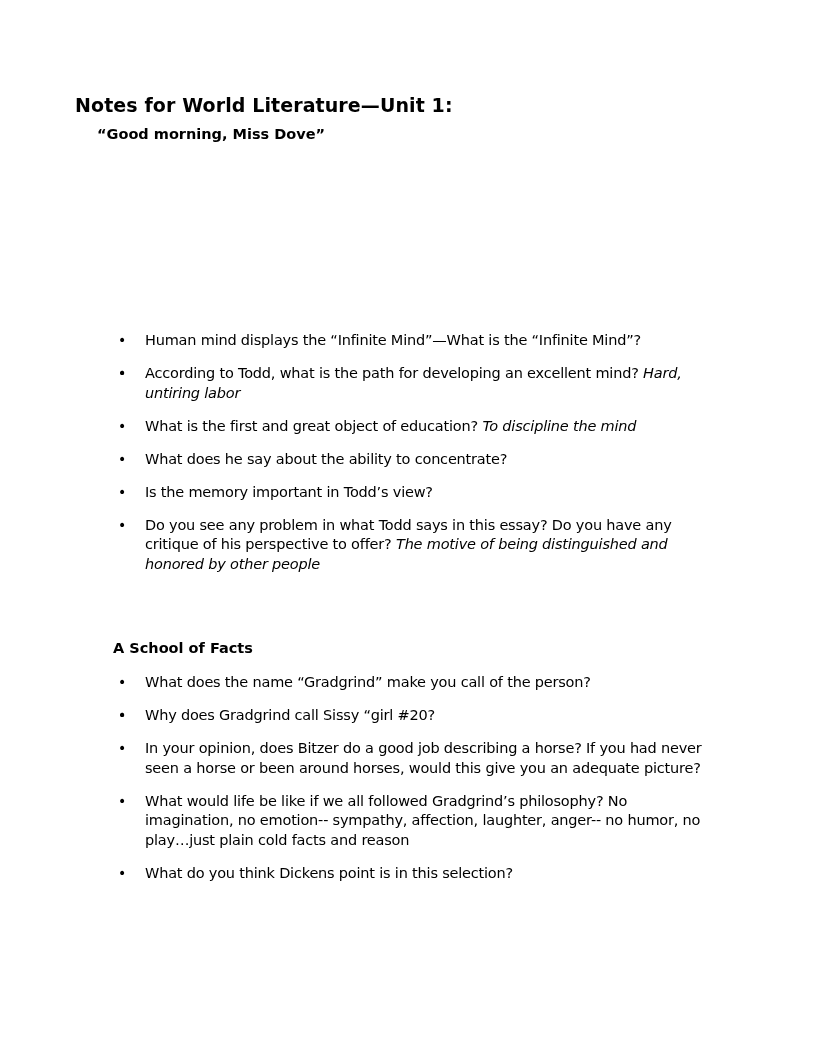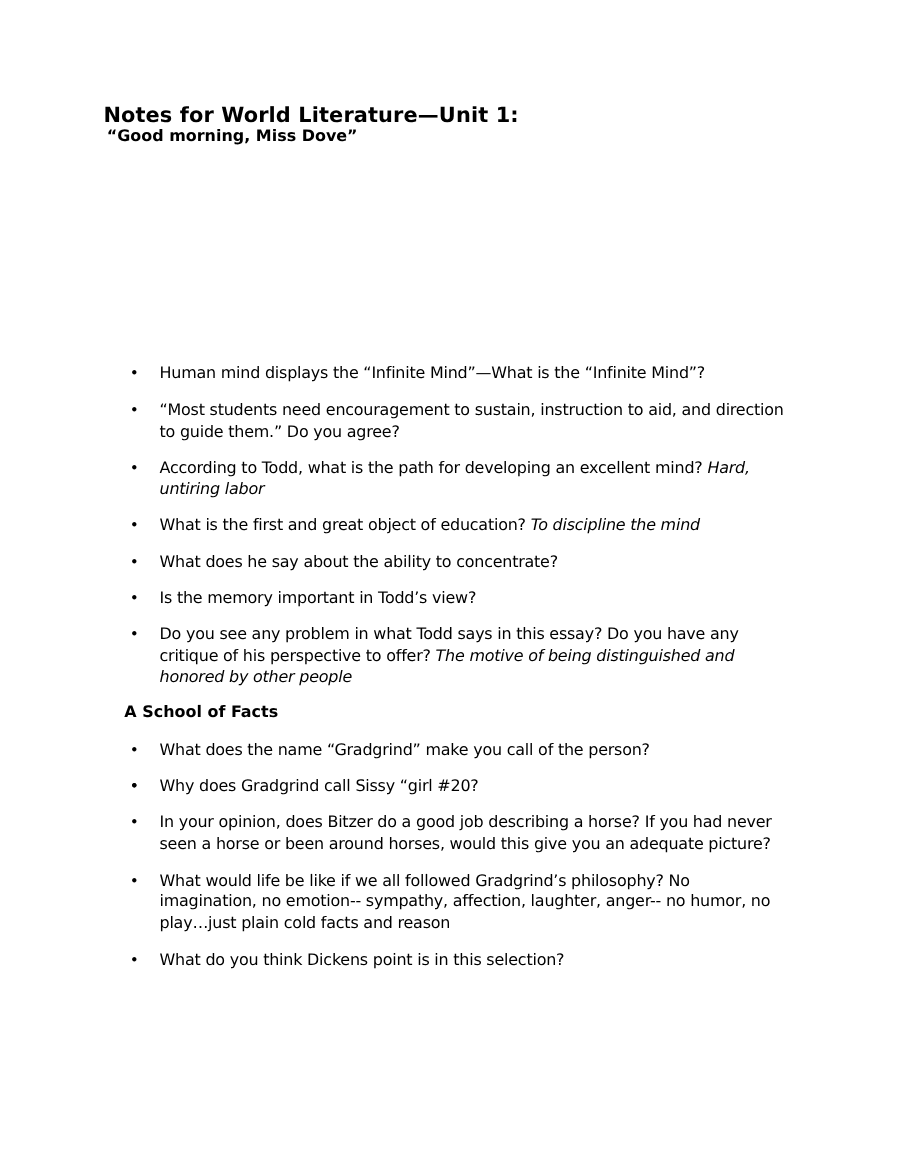--- a/index.html
+++ b/index.html
@@ -1,38 +1,38 @@
 <!DOCTYPE html>
 <html><head>
 <meta charset="utf-8">
 <style>
   html, body { margin: 0; padding: 0; background: #ffffff; }
   body { width: 817px; height: 1057px; position: relative; overflow: hidden;
          font-family: "DejaVu Sans", sans-serif; color: #000; }
   .page { position: absolute; left: 0; top: 0; width: 817px; height: 1057px; }
-  .title { position: absolute; left: 94px; top: 94px; font-size: 19px; font-weight: bold; letter-spacing: 0.1px; }
+  .title { position: absolute; left: 75px; top: 94px; font-size: 19px; font-weight: bold; letter-spacing: 0.1px; }
   .section-heading { position: absolute; left: 97px; font-size: 14.5px; font-weight: bold; }
   ul.q { position: absolute; left: 0; margin: 0; padding: 0; list-style: none; width: 817px; }
   ul.q li { position: relative; padding-left: 145px; width: 570px; font-size: 14.5px; line-height: 19.5px;
             letter-spacing: -0.2px; margin-bottom: 13.5px; }
   ul.q li .bullet { position: absolute; left: 118px; top: 0; font-size: 14px; }
   .ans { font-style: italic; }
 </style>
 </head>
 <body>
 
 <div class="page">
   <div class="title">Notes for World Literature—Unit 1:</div>
 
-  <div class="section-heading" style="top:116px;">“Good morning, Miss Dove”</div>
+  <div class="section-heading" style="top:126px;">“Good morning, Miss Dove”</div>
 
 
   <ul class="q" style="top:331px;">
     <li><span class="bullet">•</span><span>Human mind displays the “Infinite Mind”—What is the “Infinite Mind”?</span></li>
-    <li><span class="bullet">•</span><span>“Most students need encouragement to sustain, instruction to aid, and direction to guide them.”  Do you agree?</span></li>
+    <li><span class="bullet">•</span></li>
     <li><span class="bullet">•</span><span>According to Todd, what is the path for developing an excellent mind?  </span><span class="ans">Hard, untiring labor</span></li>
     <li><span class="bullet">•</span><span>What is the first and great object of education?  </span><span class="ans">To discipline the mind</span></li>
     <li><span class="bullet">•</span><span>What does he say about the ability to concentrate?</span></li>
     <li><span class="bullet">•</span><span>Is the memory important in Todd’s view?</span></li>
     <li><span class="bullet">•</span><span>Do you see any problem in what Todd says in this essay?  Do you have any critique of his perspective to offer?  </span><span class="ans">The motive of being distinguished and honored by other people</span></li>
   </ul>
 
   <div class="section-heading" style="top:640px;margin-left:16px;">A School of Facts</div>
 
   <ul class="q" style="top:673px;">

